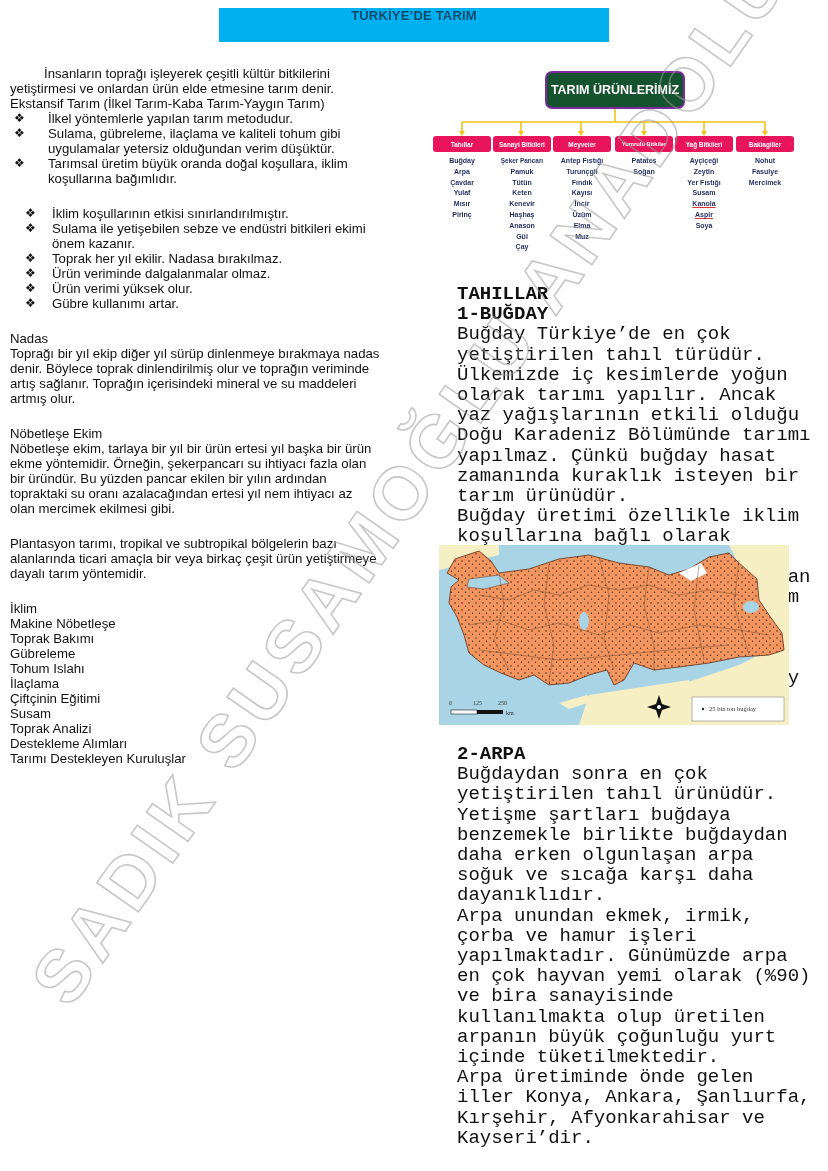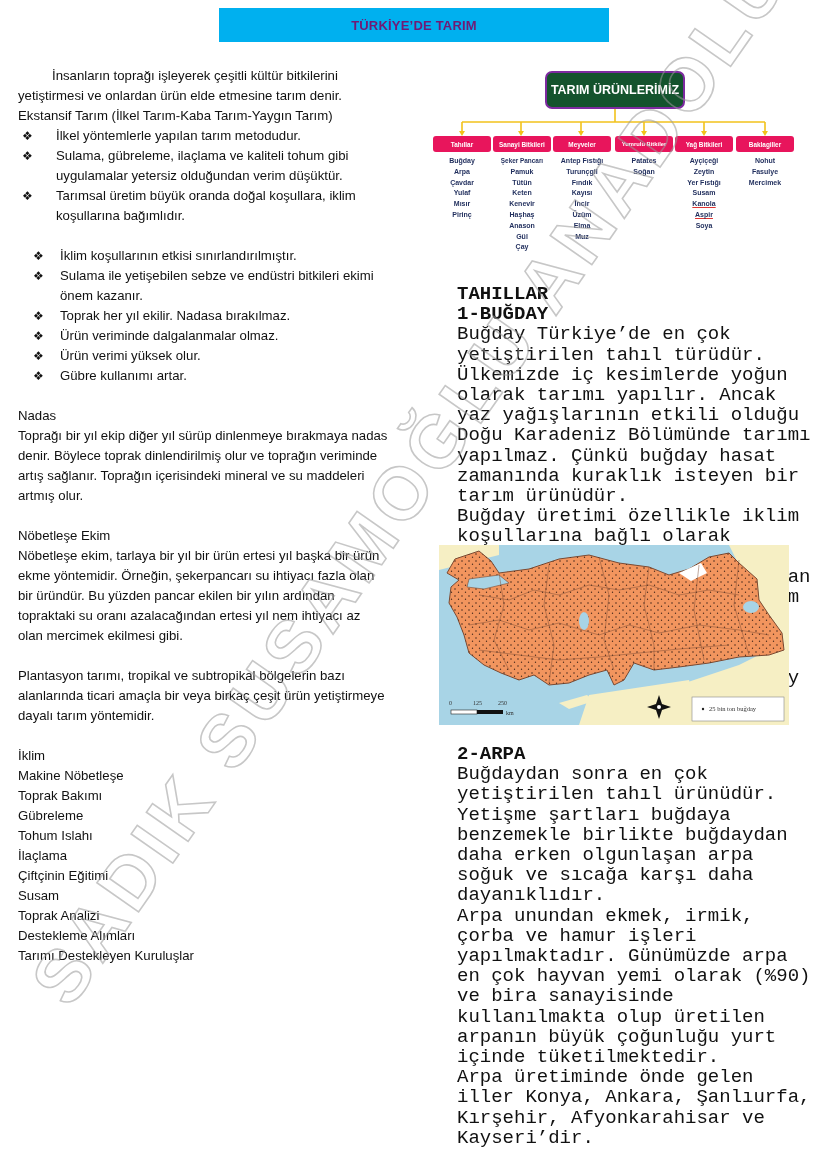--- a/index.html
+++ b/index.html
@@ -1,25 +1,25 @@
 <!DOCTYPE html>
 <html><head>
 <meta charset="utf-8">
 <style>
   * { box-sizing: border-box; margin: 0; padding: 0; }
   html, body { width: 828px; height: 1171px; background: #ffffff; overflow: hidden; }
   body { position: relative; font-family: "Liberation Sans", "DejaVu Sans", sans-serif; color: #111; }
 
   .title-bar {
     position: absolute; left: 219px; top: 8px; width: 390px; height: 34px;
-    background: #00b0ef; display: flex; align-items: center; justify-content: center;
-    font-weight: bold; font-size: 13px; color: #701a75; letter-spacing: 0.2px;
-  }
-
-  .col-left { position: absolute; left: 18px; top: 66px; width: 370px; font-size: 13.2px; line-height: 20px; }
+    background: #00b0ef; display: flex; align-items: flex-start; justify-content: center;
+    font-weight: bold; font-size: 13px; color: #0c4a6e; letter-spacing: 0.2px;
+  }
+
+  .col-left { position: absolute; left: 10px; top: 66px; width: 370px; font-size: 13.2px; line-height: 15px; }
   .col-right { position: absolute; left: 457px; top: 284px; width: 360px; font-size: 19px; line-height: 20.2px; font-family: Liberation Mono, monospace; }
 
   .indent-first { text-indent: 34px; }
   .gap { height: 20px; }
   .bullets { list-style: none; }
   .bullets li { position: relative; padding-left: 38px; }
   .bullets.b2 li { padding-left: 42px; }
   .bullets li .bul { position: absolute; left: 4px; top: 0; font-size: 12px; }
   .bullets.b2 li .bul { left: 15px; }
   .bold { font-weight: bold; }

